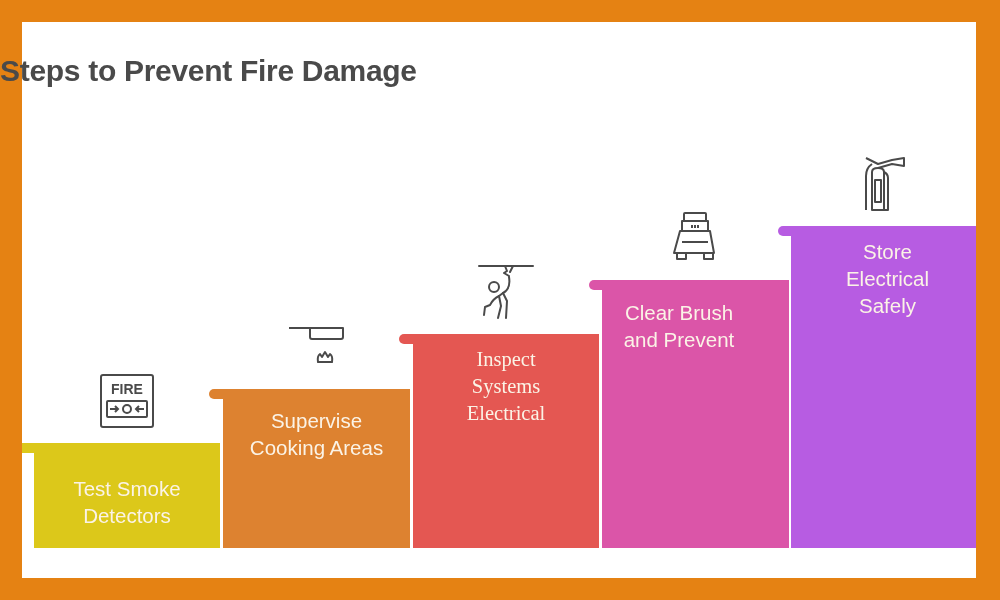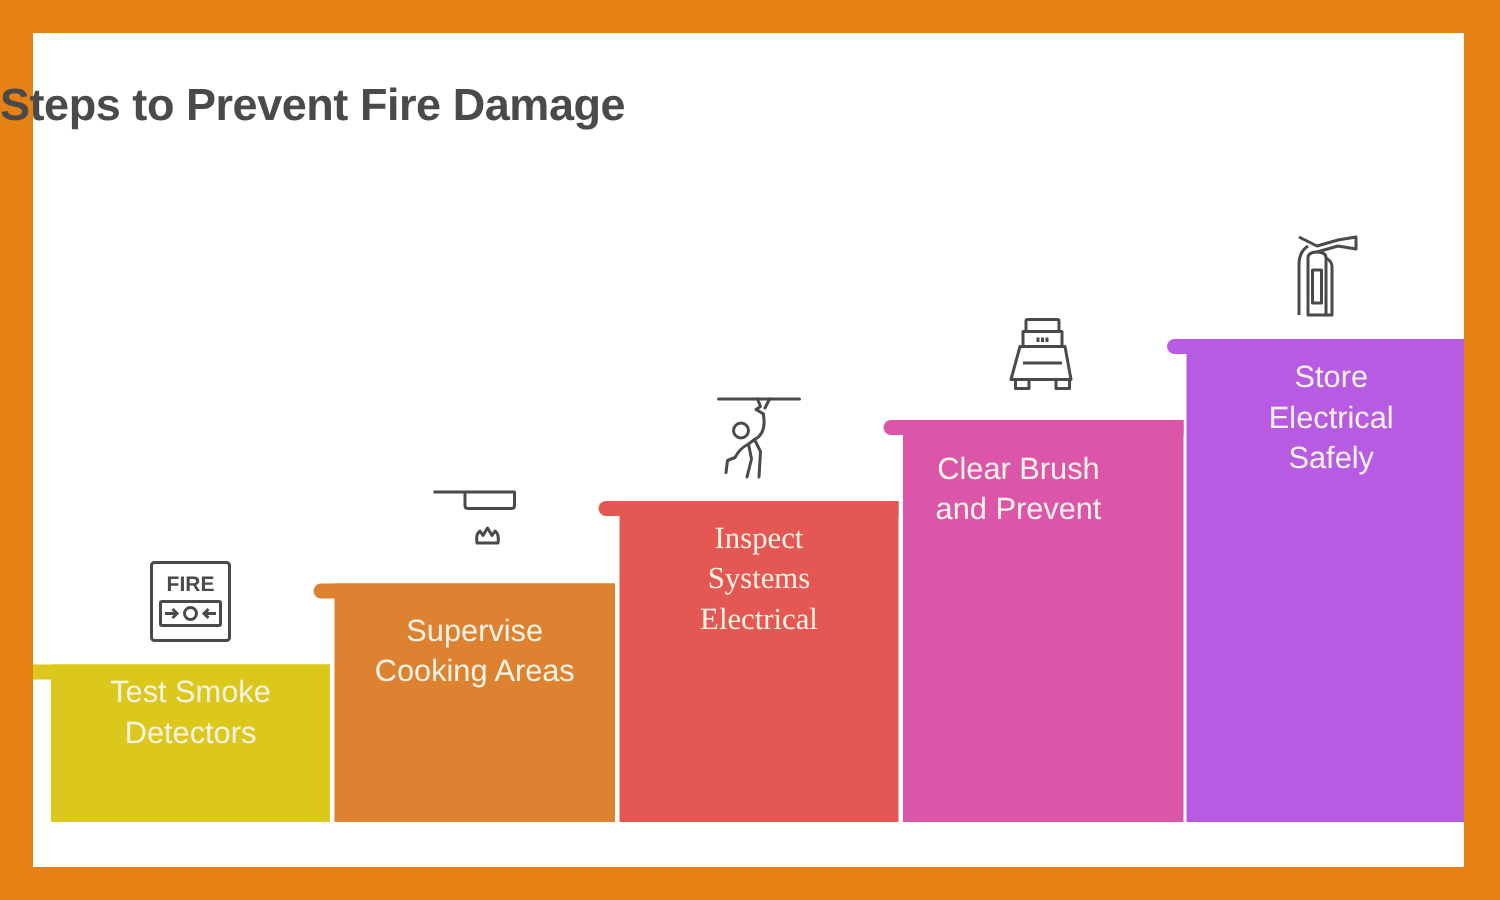--- a/index.html
+++ b/index.html
@@ -13,21 +13,21 @@
 </style>
 </head>
 <body>
 
 <div class="card"></div>
 <div class="title">Steps to Prevent Fire Damage</div>
 
 <div>
   <div class="bar" style="left:34px; top:443px; width:186px; height:105px; background:#dcc81a;"></div>
   <div class="bar" style="left:22px; top:443px; width:198px; height:10px; background:#dcc81a;"></div>
-  <div class="label" style="left:34px; top:448px; width:186px;">
+  <div class="label" style="left:34px; top:475px; width:186px;">
     <div>Test Smoke</div>
     <div>Detectors</div>
   </div>
   <div class="icon" style="left:99px; top:373px;">
     <svg width="56" height="56" viewBox="0 0 56 56" fill="none" stroke="#4a4a4a" stroke-width="2">
       <rect x="2" y="2" width="52" height="52" rx="2"></rect>
       <text x="28" y="21" text-anchor="middle" font-family="Liberation Sans, sans-serif" font-size="14" font-weight="bold" fill="#4a4a4a" stroke="none">FIRE</text>
       <rect x="8" y="28" width="40" height="16" rx="1"></rect>
       <circle cx="28" cy="36" r="4"></circle>
       <path d="M11 36 H19 M16 33 L19 36 L16 39"></path>

